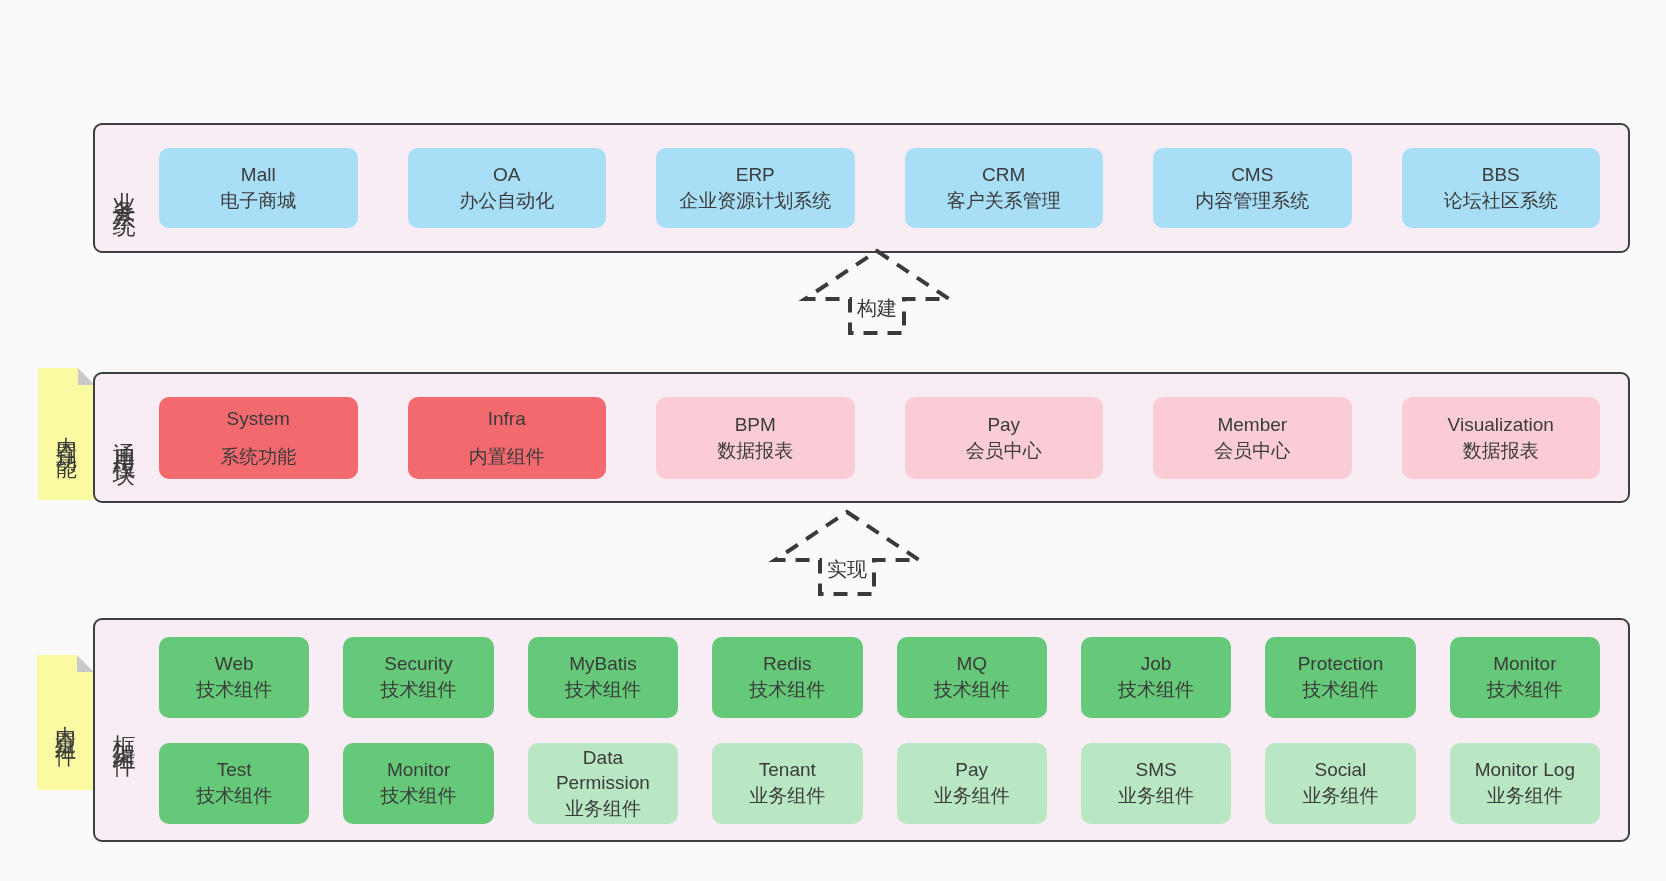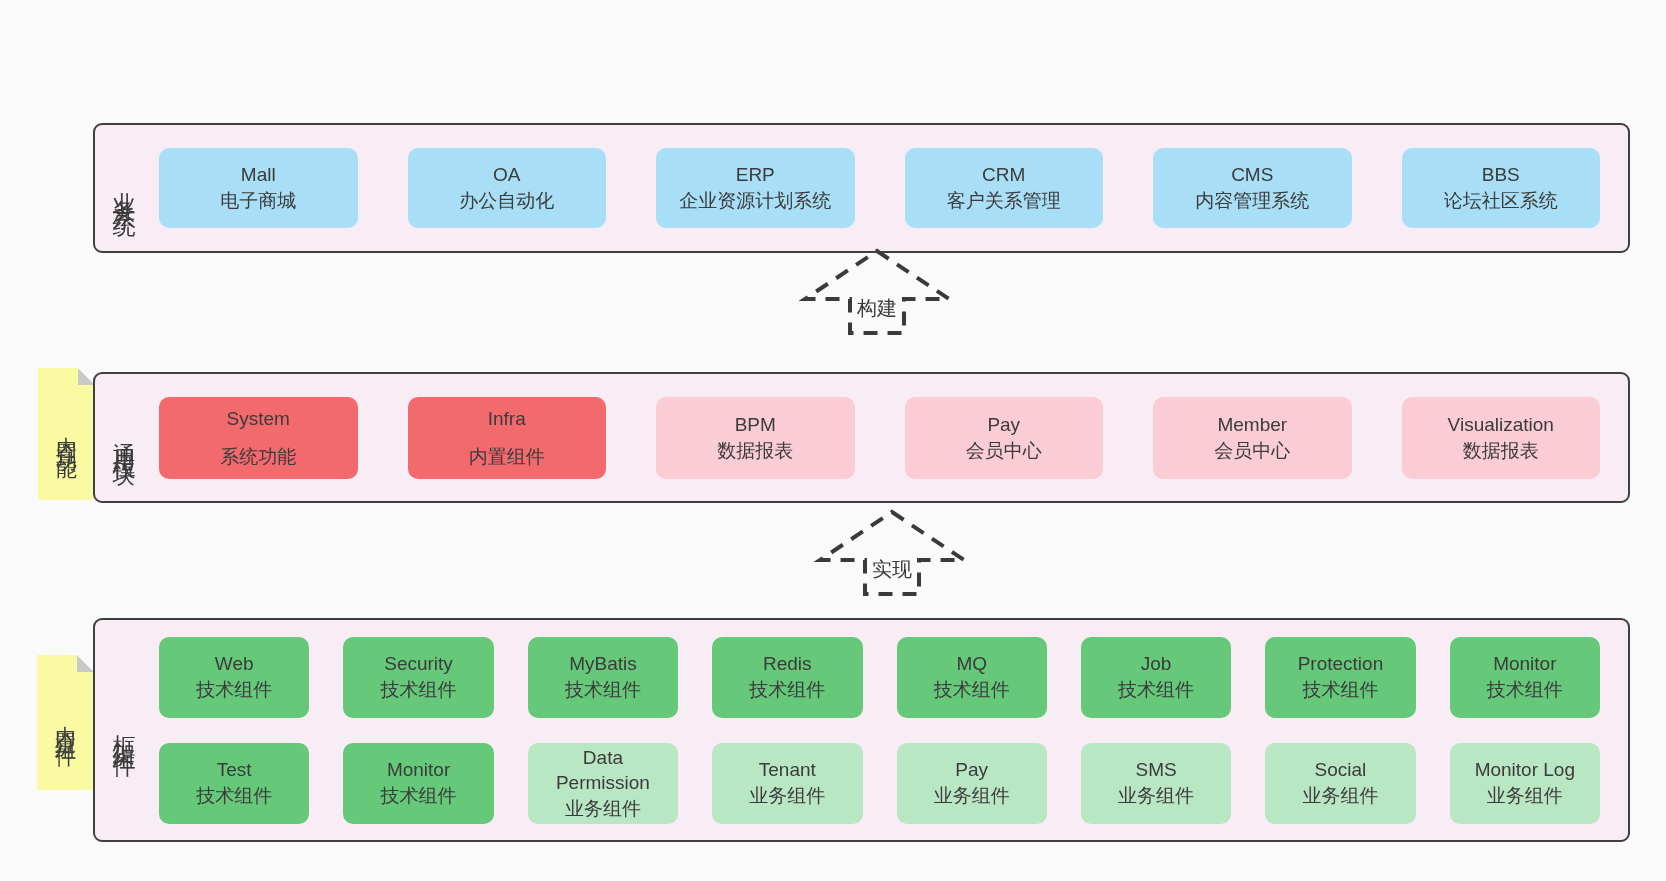--- a/index.html
+++ b/index.html
@@ -249,20 +249,20 @@
       </div>
   </div>
 
   <div class="arrow" style="left:797px;top:247px;">
     <svg width="160" height="90" viewBox="0 0 160 90">
       <polygon class="arrow-shape" points="80,4 152,52 107,52 107,86 53,86 53,52 8,52"></polygon>
     </svg>
     <div class="arrow-label">构建</div>
   </div>
 
-  <div class="arrow" style="left:812px;top:508px;">
+  <div class="arrow" style="left:767px;top:508px;">
     <svg width="160" height="90" viewBox="0 0 160 90">
       <polygon class="arrow-shape" points="80,4 152,52 107,52 107,86 53,86 53,52 8,52"></polygon>
     </svg>
     <div class="arrow-label">实现</div>
   </div>
 
 </div>
 
 </body></html>

